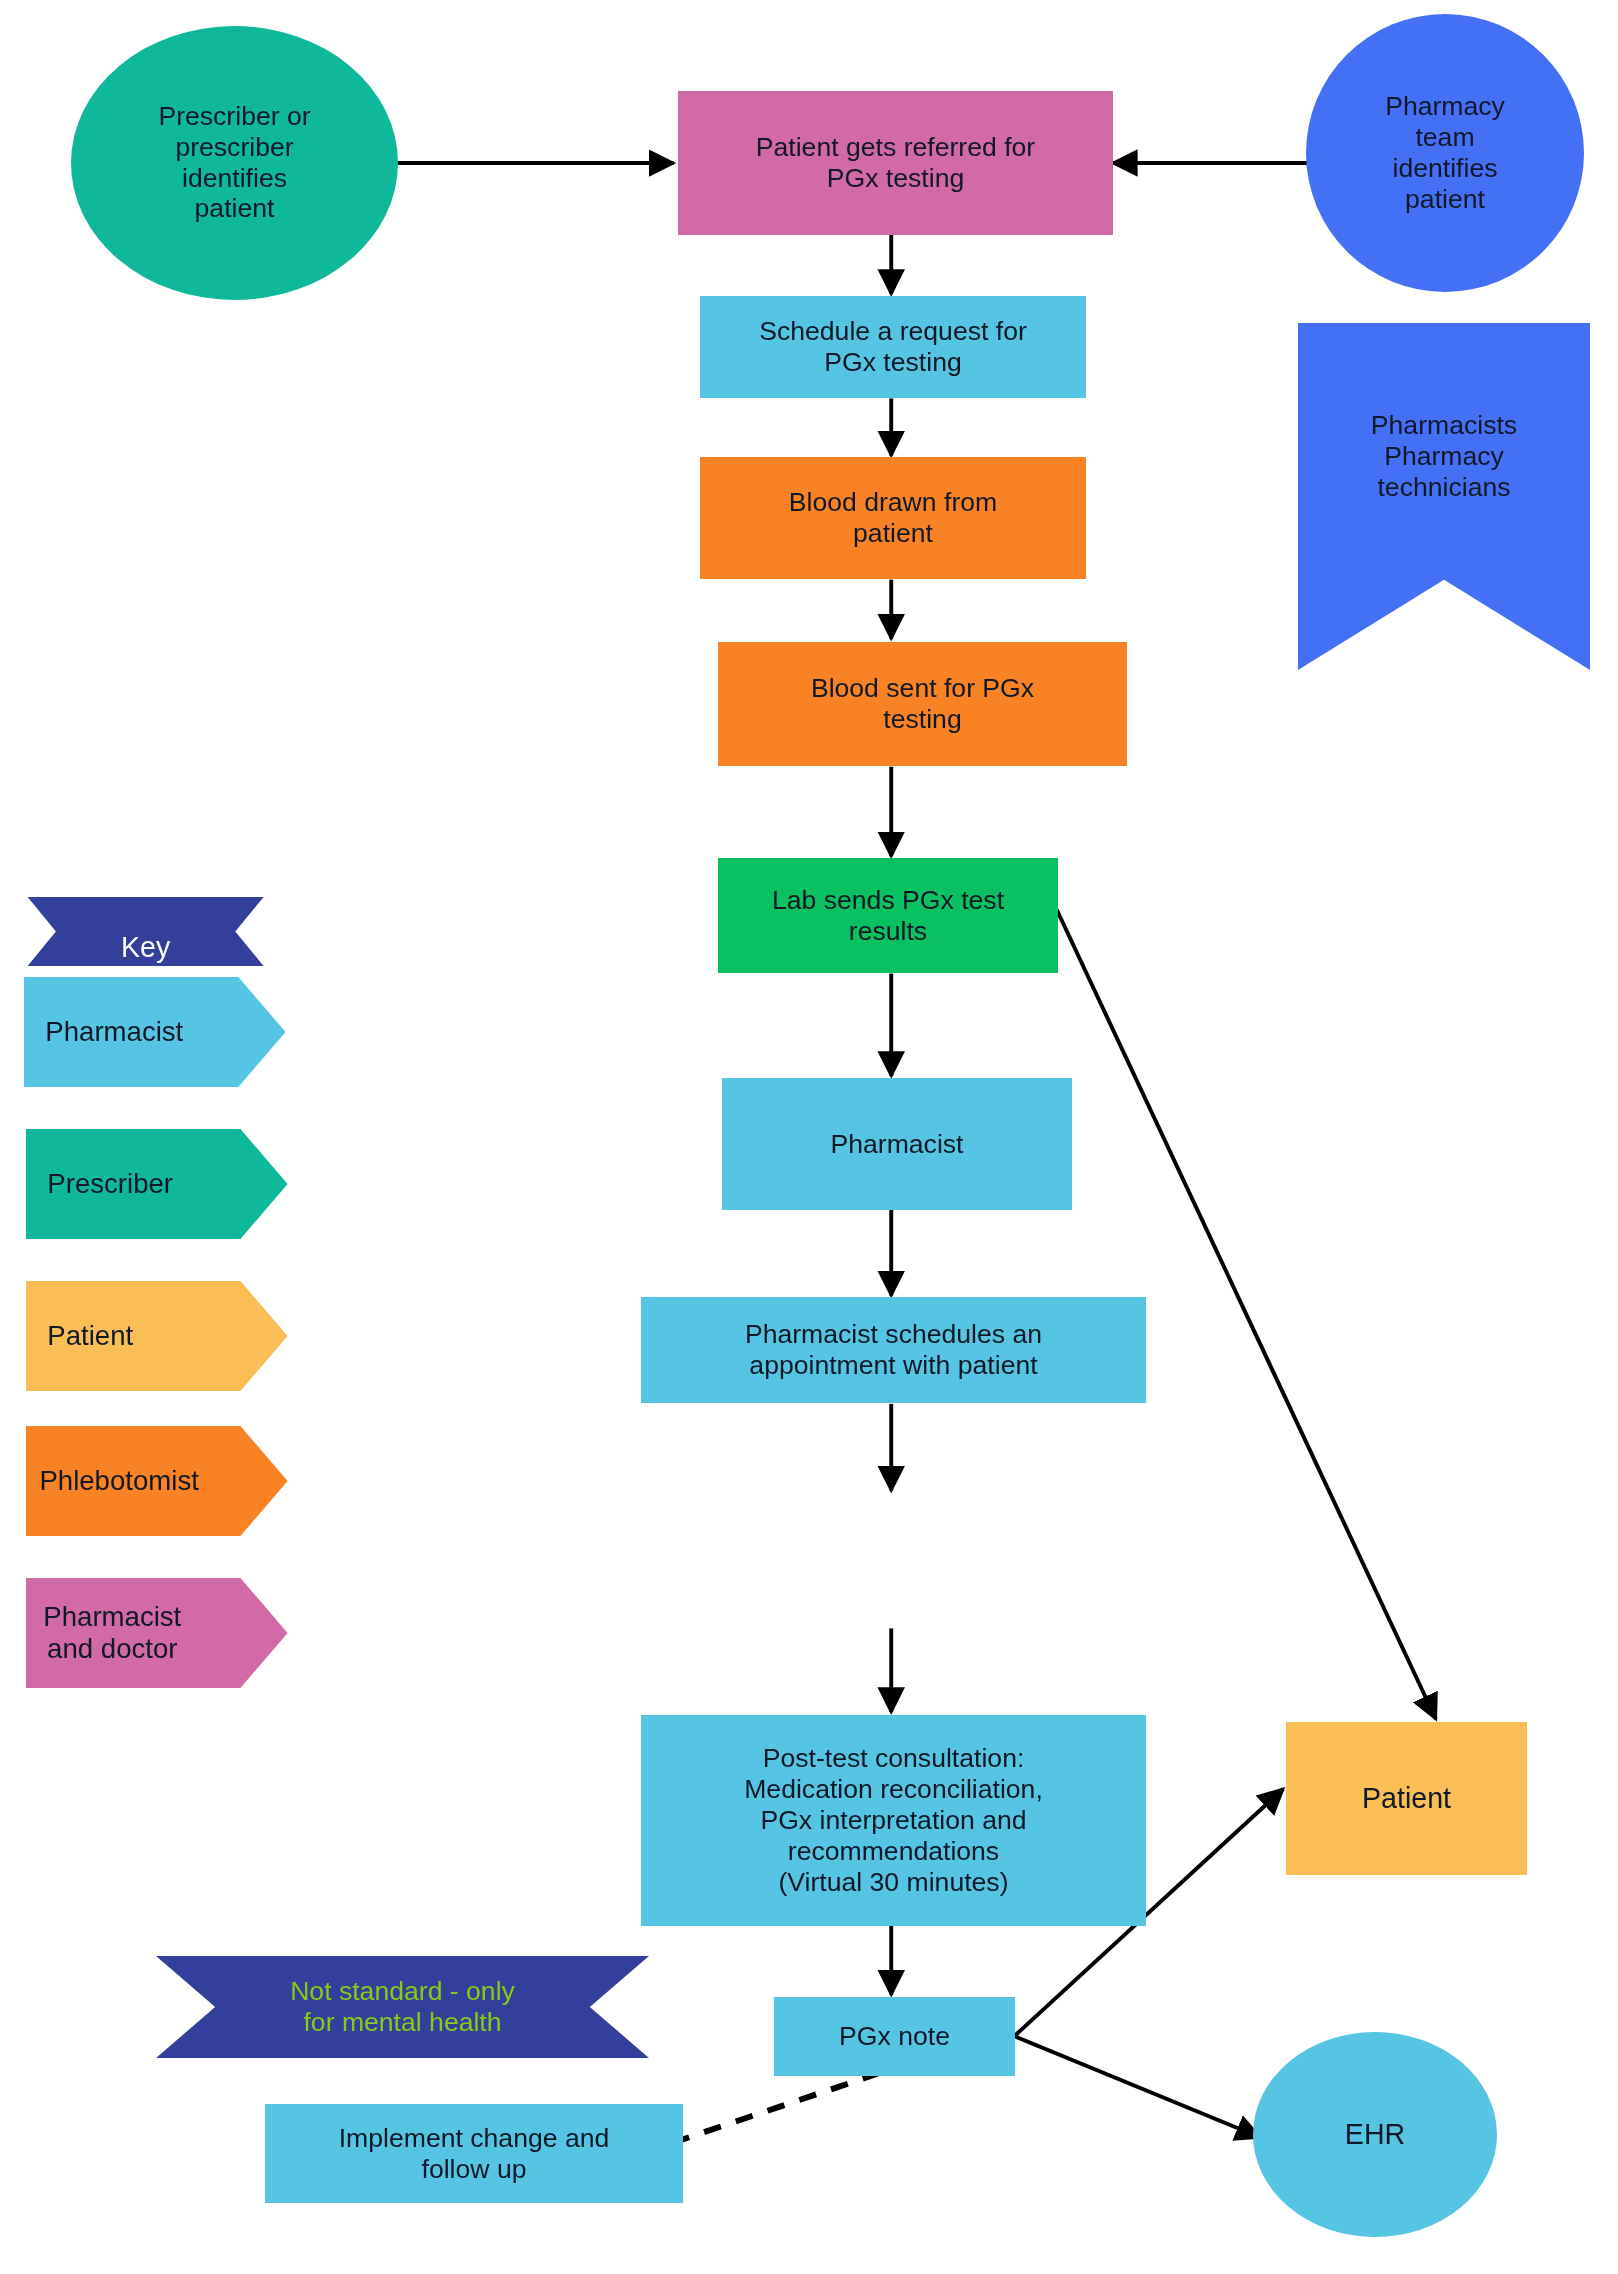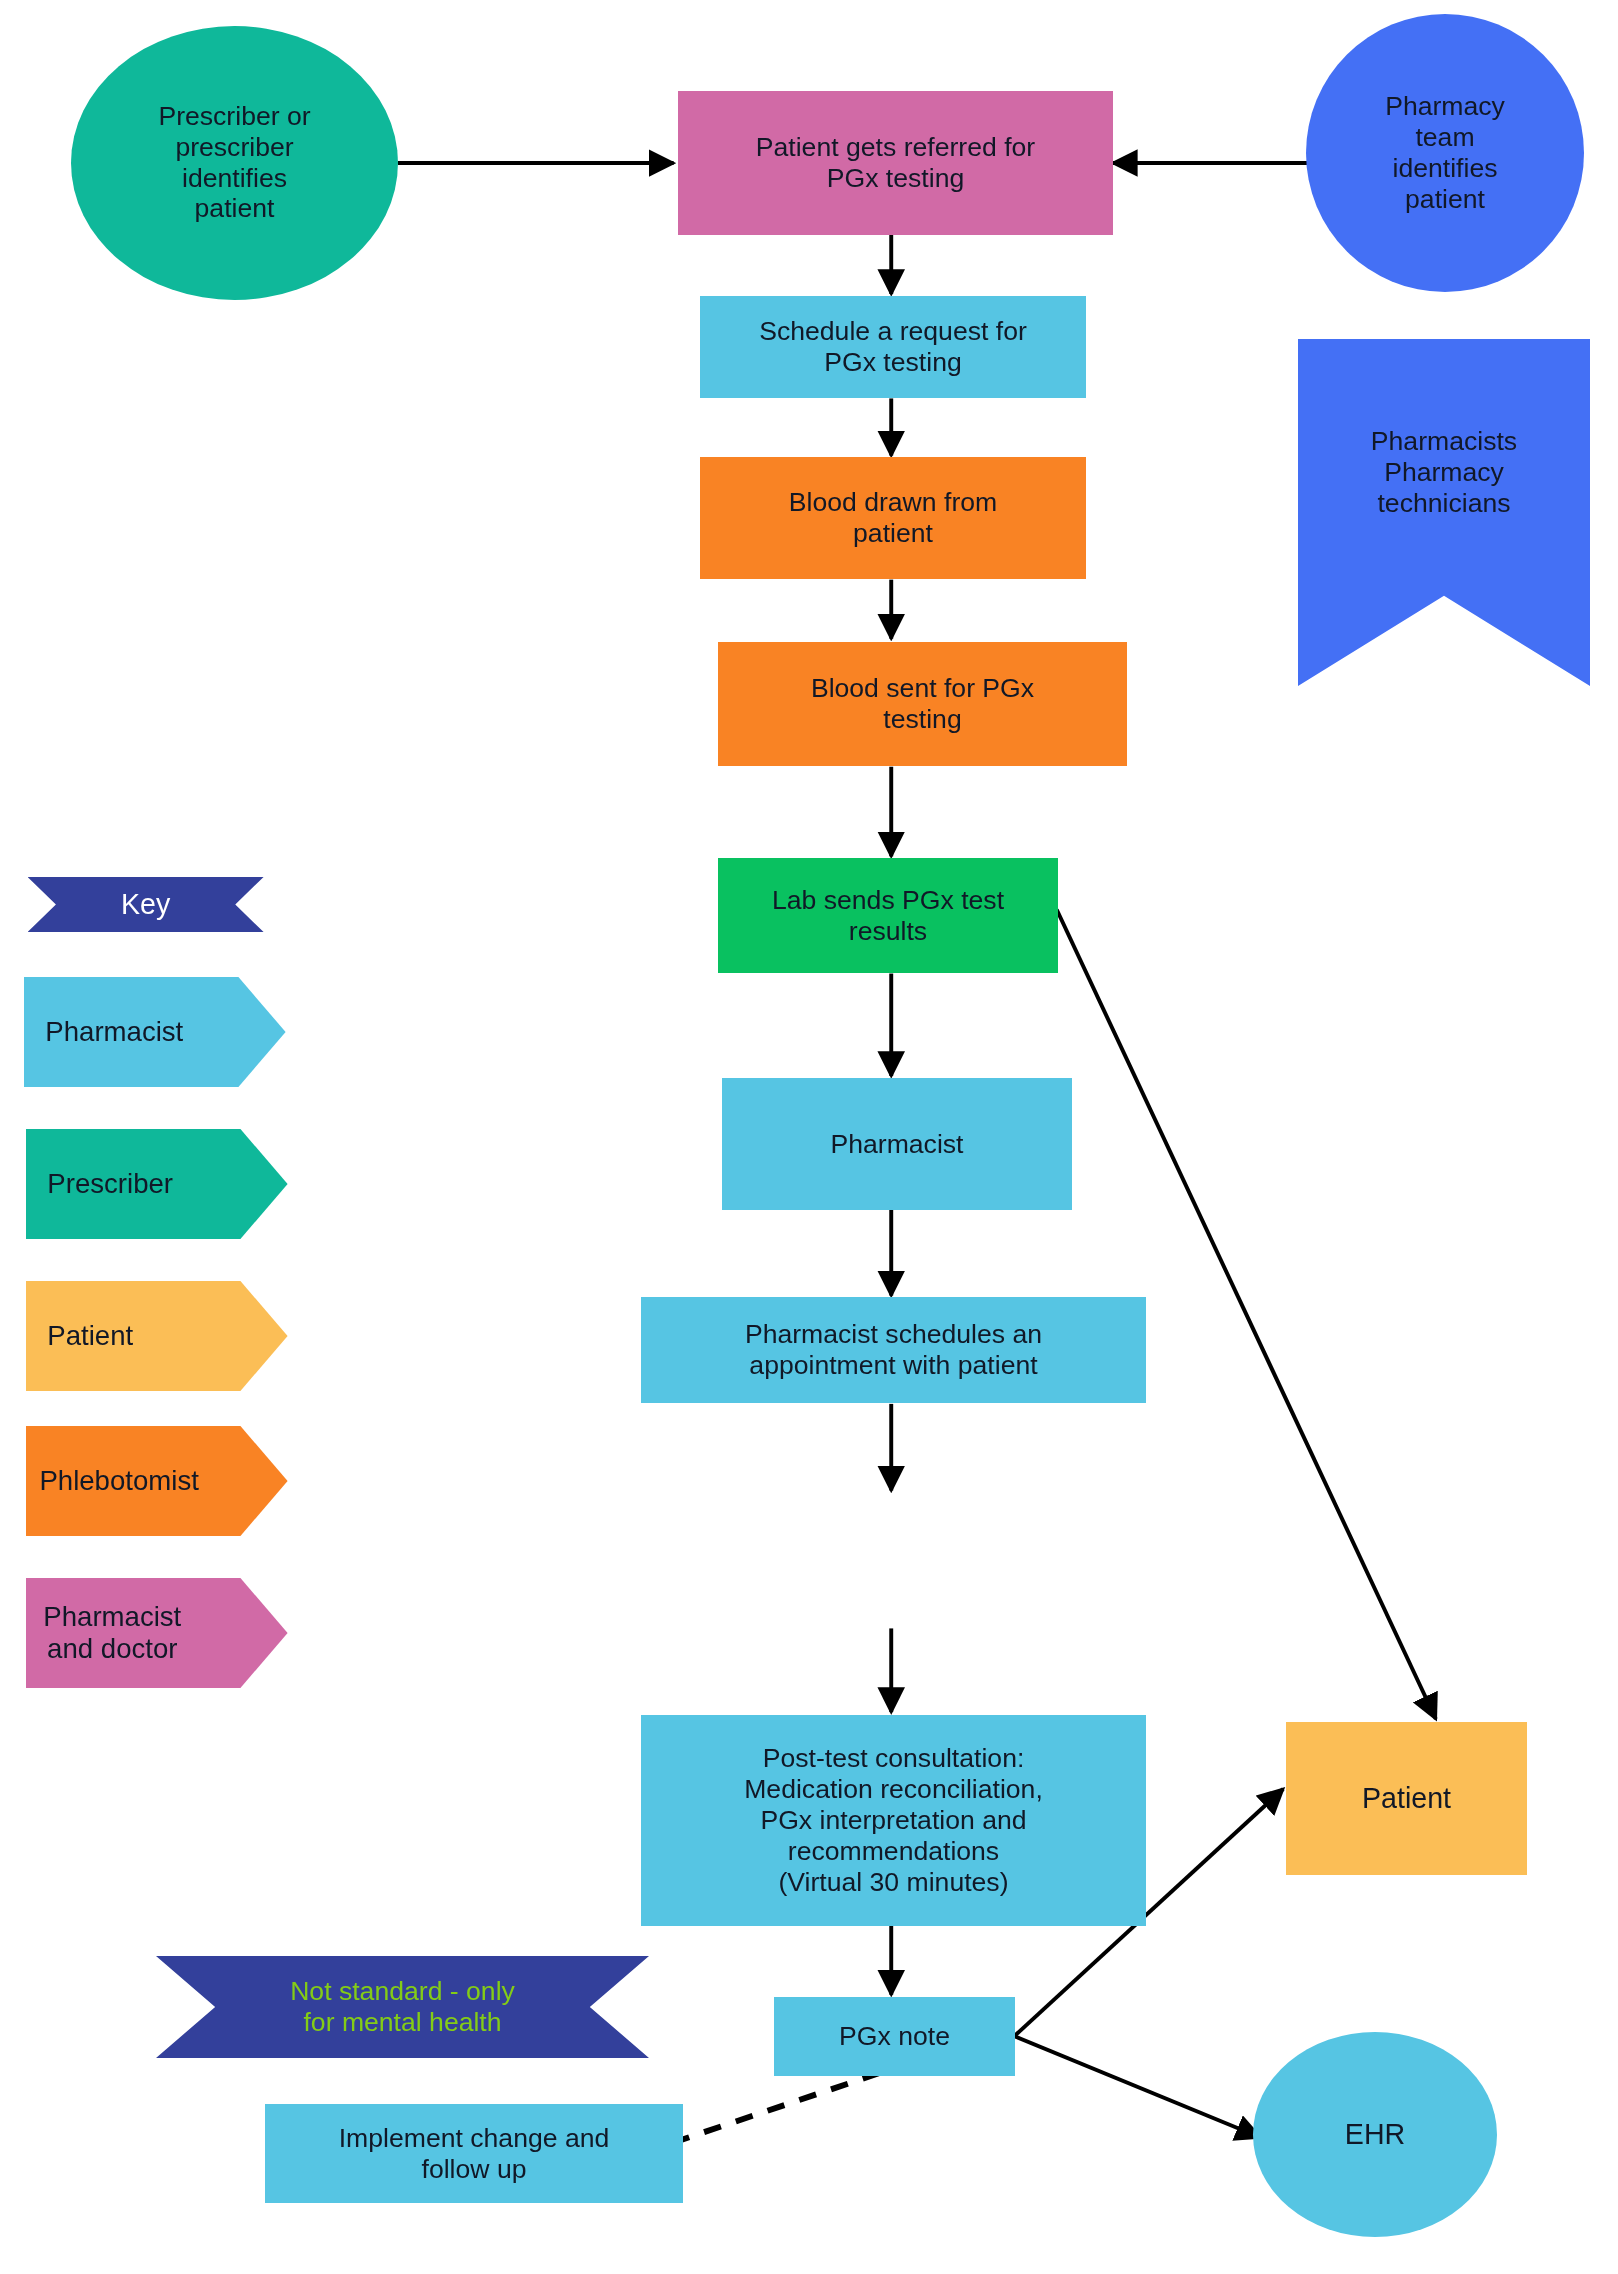--- a/index.html
+++ b/index.html
@@ -40,21 +40,20 @@
   .chevron {
     clip-path: polygon(0% 0%, 82% 0%, 100% 50%, 82% 100%, 0% 100%);
   }
   
   .ribbon {
     clip-path: polygon(0% 0%, 100% 0%, 88% 50%, 100% 100%, 0% 100%, 12% 50%);
   }
   
   .banner {
     clip-path: polygon(0% 0%, 100% 0%, 100% 100%, 50% 74%, 0% 100%);
-    margin-top: 16px;
   }
 
   
   #edges {
     position: absolute;
     left: 0; top: 0;
     width: 1618px;
     height: 2275px;
     pointer-events: none;
   }
@@ -184,21 +183,21 @@
   <div class="node rect" style="left:1286px; top:1722px; width:241px; height:153px; background:#FBBE56; font-size:28.6px;">
     <span>Patient</span>
   </div>
 
   <div class="node ellipse" style="left:1253px; top:2032px; width:244px; height:205px; background:#56C5E3; font-size:28.6px;">
     <span>EHR</span>
   </div>
 
   <div style="position:absolute; left:0px; top:0px; width:325px; height:2275px;">
 
-    <div class="node ribbon" style="left:27.6px; top:877px; width:236px; height:55px; background:#33409B; color:#FFFFFF; font-size:28.6px;">
+    <div class="node ribbon" style="left:27.6px; top:897px; width:236px; height:69px; background:#33409B; color:#FFFFFF; font-size:28.6px;align-items:flex-end;">
       <span>Key</span>
     </div>
 
     <div class="node chevron" style="left:23.6px; top:977px; width:262px; height:110px; background:#56C5E3; font-size:27.6px; justify-content:flex-start; padding-left:21.7px;">
       <span>Pharmacist</span>
     </div>
 
     <div class="node chevron" style="left:25.6px; top:1129px; width:262px; height:110px; background:#0FB89A; font-size:27.6px; justify-content:flex-start; padding-left:21.7px;">
       <span>Prescriber</span>
     </div>

